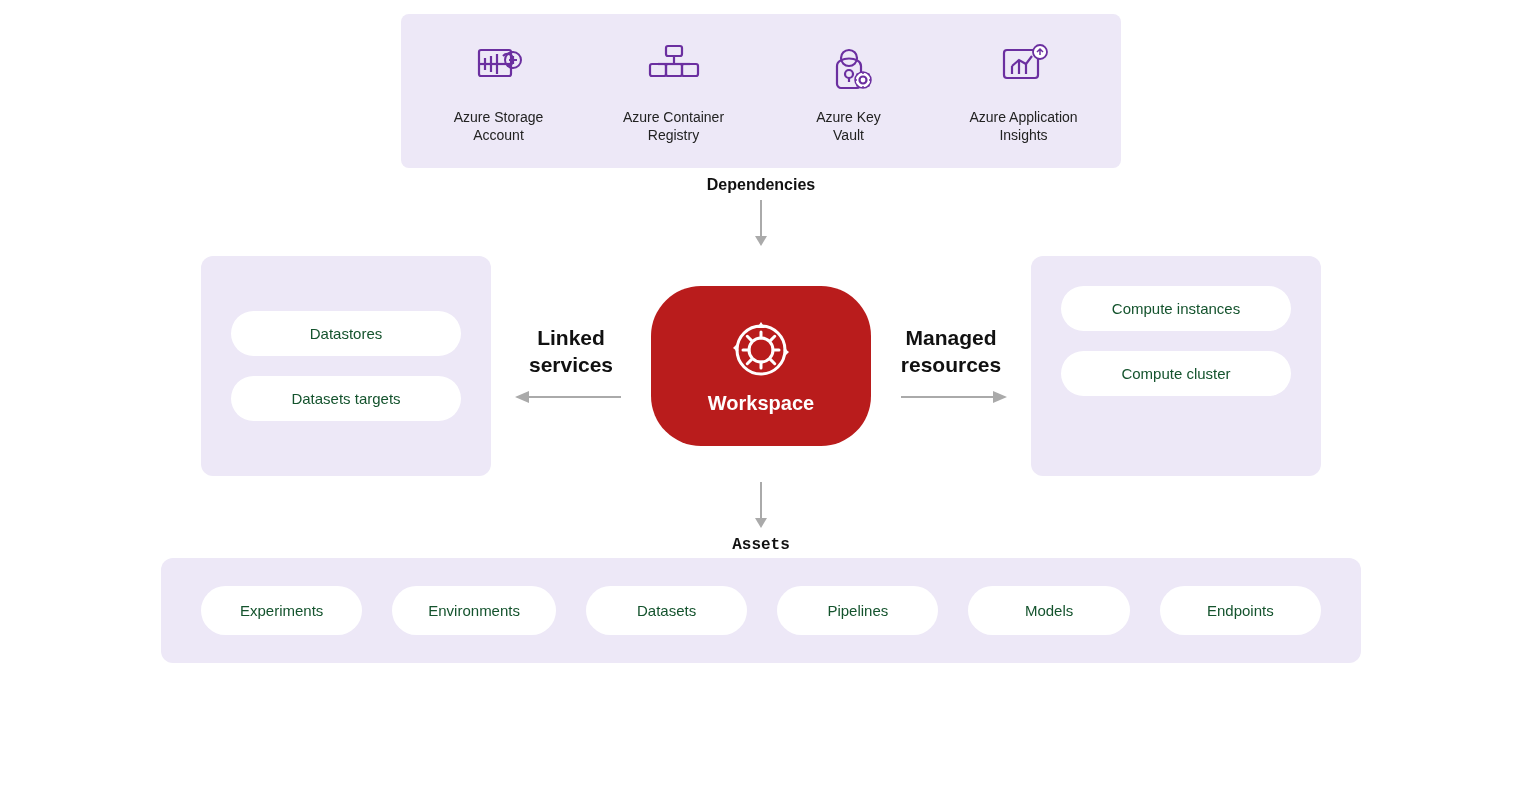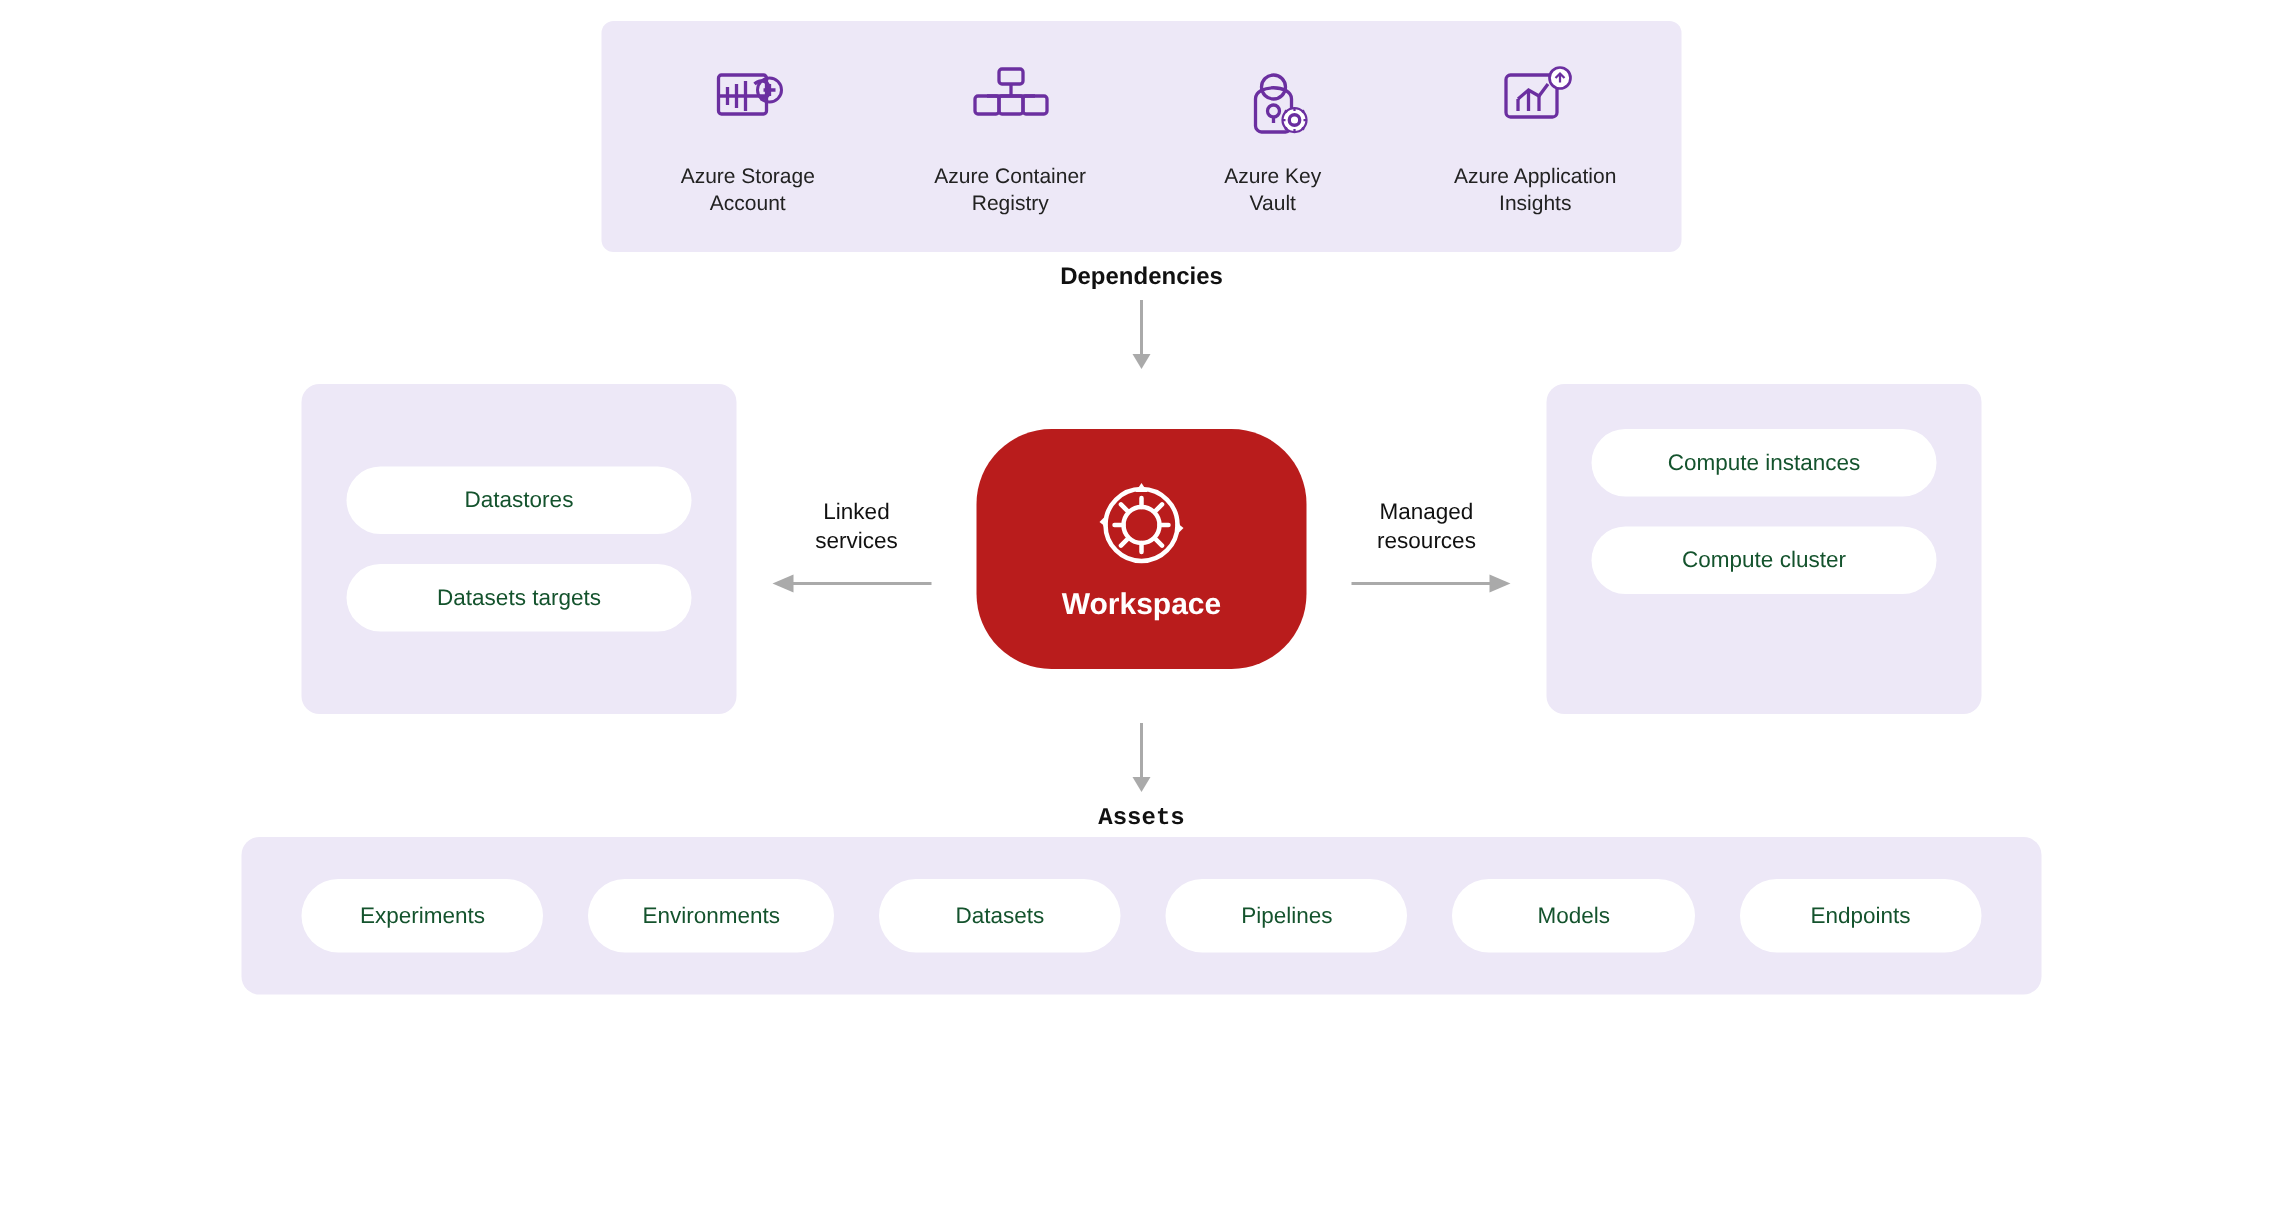--- a/index.html
+++ b/index.html
@@ -117,22 +117,22 @@
       margin: 0 20px;
     }
     .arrow-label-right {
       display: flex;
       flex-direction: column;
       align-items: center;
       gap: 6px;
       margin: 0 20px;
     }
     .arrow-label-text {
-      font-size: 15px;
-      font-weight: 400;
+      font-size: 21px;
+      font-weight: 700;
       color: #111;
       text-align: center;
       line-height: 1.3;
     }
 
     
     .workspace-node {
       background: #b91c1c;
       border-radius: 50px;
       width: 220px;

